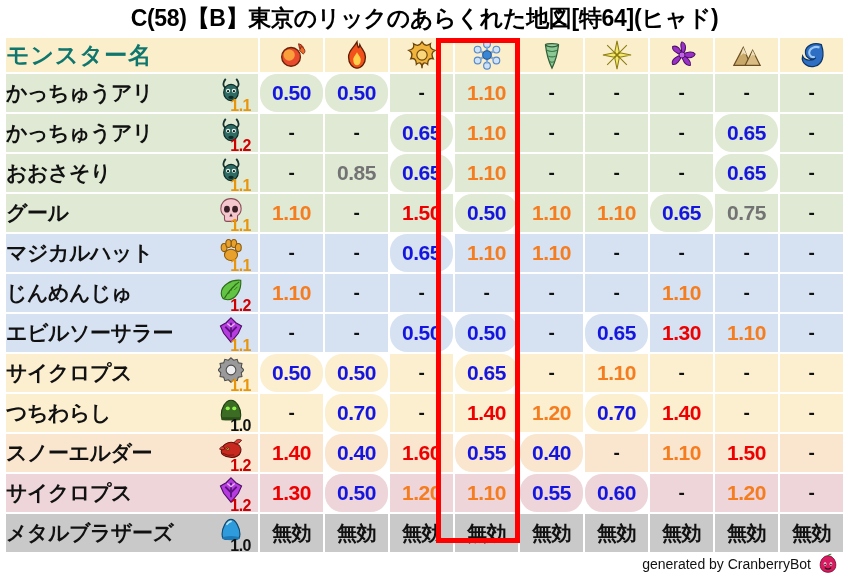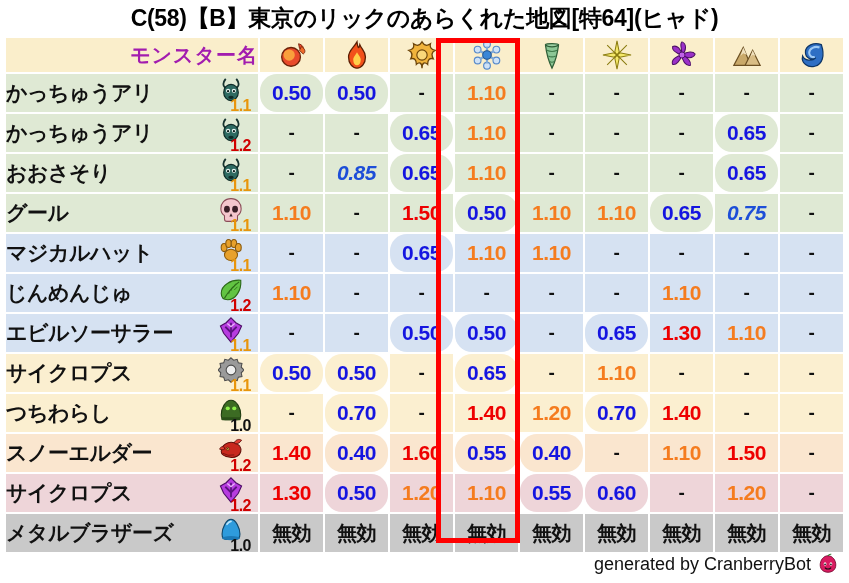--- a/index.html
+++ b/index.html
@@ -51,23 +51,23 @@
     font-weight: bold;
     vertical-align: middle;
   }
 
   
   tr.head-row td {
     background: #faeecb;
     height: 34px;
   }
   td.head-name {
-    text-align: right;
-    font-size: 20px;
-    color: #a21caf;
+    text-align: left;
+    font-size: 23px;
+    color: #0f766e;
     font-weight: normal;
     letter-spacing: 1px;
   }
   td.head-el {
     text-align: center;
   }
   .el-icon {
     display: block;
     margin: 0 auto;
     width: 30px; height: 30px;
@@ -110,21 +110,21 @@
   
   td.val {
     text-align: center;
     font-size: 21px;
     font-weight: bold;
     height: 38px;
     letter-spacing: -0.5px;
   }
   td.val.dash { color: #111; font-size: 19px; }
   .c-blue   { color: #1515e0; border-radius: 17px; }
-  .c-ltblue { color: #1d4ed8; font-style: italic; }
+  .c-ltblue { color: #737373; }
   .c-orange { color: #f57c1f; }
   .c-red    { color: #ee0000; }
   .c-black  { color: #111111; }
   td.val.muko { font-size: 20px; color: #111; }
 
   
   .bg-green  { background: #dfe9d4; }
   .bg-blue   { background: #d6e2f2; }
   .bg-cream  { background: #fbefd0; }
   .bg-peach  { background: #fae6cf; }
@@ -147,21 +147,21 @@
   .footer {
     position: absolute;
     right: 10px;
     bottom: 6px;
     height: 26px;
     display: flex;
     align-items: center;
     gap: 6px;
   }
   .footer .ftxt {
-    font-size: 18px;
+    font-size: 14px;
     color: #111;
     font-family: "Liberation Sans", sans-serif;
   }
   .cranberry {
     width: 22px; height: 22px;
   }
 </style>
 </head>
 <body>
 

